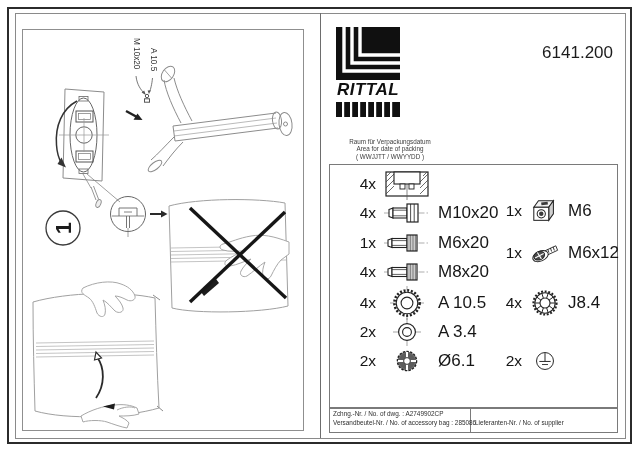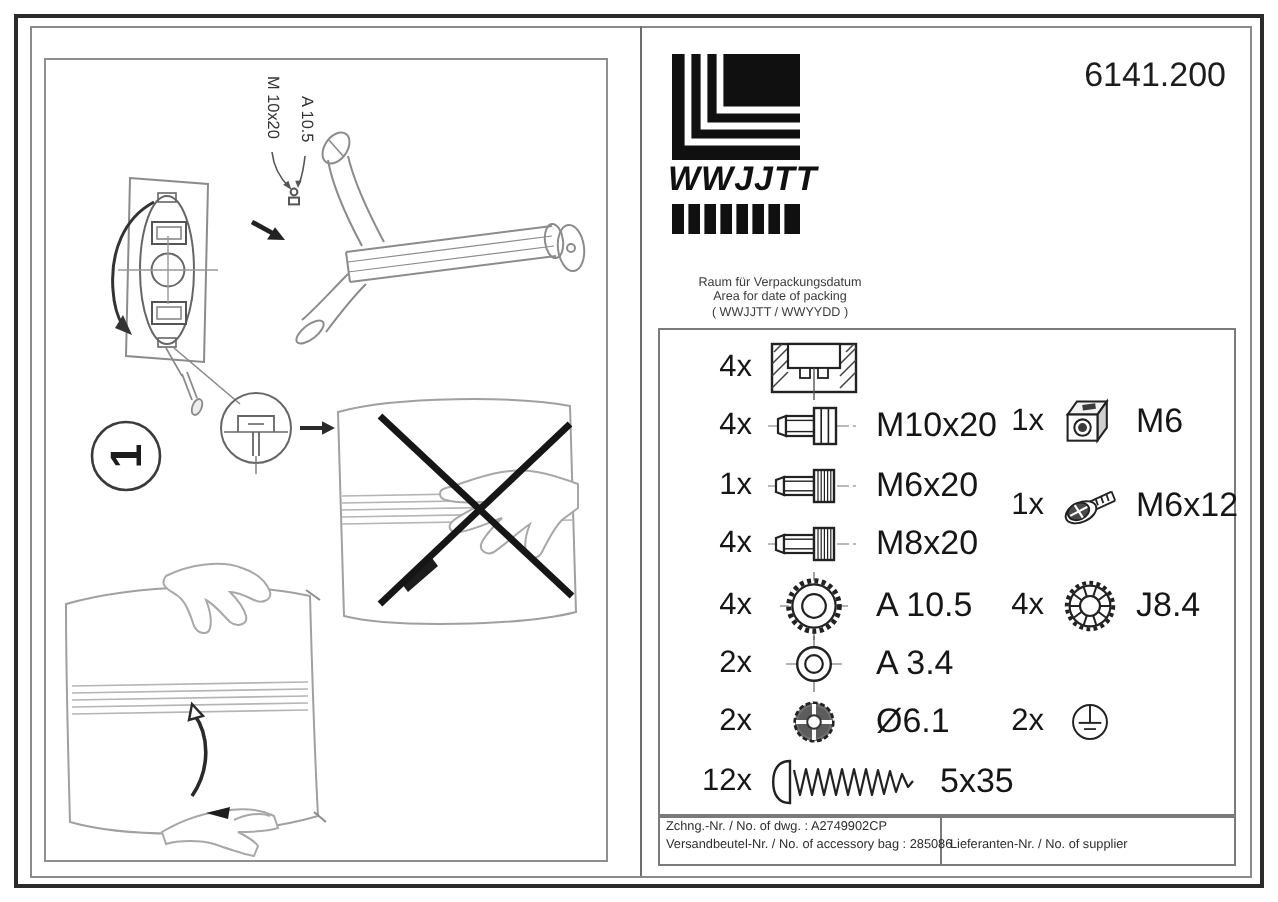--- a/index.html
+++ b/index.html
@@ -12,21 +12,21 @@
   
   .diagram-panel{left:22px;top:29px;width:280px;height:400px;border:1px solid #8f8f8f;background:#fff;}
   
   .logo-wrap{left:336px;top:27px;width:64px;}
   .logo-rule{left:336px;top:78px;width:64px;height:2px;background:#101010;}
   .logo-word{left:334px;top:80px;width:68px;text-align:center;font-style:italic;font-weight:bold;font-size:17px;letter-spacing:.5px;color:#101010;font-family:"Liberation Sans",sans-serif;}
   .logo-bar{left:336px;top:102px;}
   
   .cp-block{right:26px;top:26px;text-align:right;}
   .cp-title{font-size:29px;line-height:30px;color:#1c1c1c;}
-  .cp-number{font-size:17px;line-height:18px;margin-top:3px;color:#1c1c1c;}
+  .cp-number{font-size:17px;line-height:18px;margin-top:18px;color:#1c1c1c;}
   
   .packing-note{left:330px;top:138px;width:120px;text-align:center;font-size:6.3px;line-height:7.4px;color:#3c3c3c;}
   
   .parts-box{left:329px;top:164px;width:287px;height:243px;border:1px solid #7a7a7a;}
   .parts-col{position:absolute;top:0;bottom:0;}
   .col-left{left:6px;right:0;}
   .col-right{left:166px;right:0;}
   .part-row{position:absolute;left:0;display:flex;align-items:center;height:32px;}
   .col-left .part-row:nth-child(1){top:3px;}
   .col-left .part-row:nth-child(2){top:32px;}
@@ -315,21 +315,21 @@
   <svg width="64" height="52" viewBox="0 0 64 52">
     <rect width="64" height="52" fill="#101010"></rect>
     <g stroke="#fff" stroke-width="3.4" fill="none">
       <path d="M 8,0 L 8,44 L 64,44"></path>
       <path d="M 16,0 L 16,36 L 64,36"></path>
       <path d="M 24,0 L 24,28 L 64,28"></path>
     </g>
   </svg>
 </div>
 <div class="abs logo-rule"></div>
-<div class="abs logo-word">WWJJTT</div>
+<div class="abs logo-word">RITTAL</div>
 <div class="abs logo-bar">
   <svg width="64" height="15" viewBox="0 0 64 15">
     <rect width="64" height="15" fill="#101010"></rect>
     <g fill="#fff">
       <rect x="6" width="2.2" height="15"></rect>
         <rect x="14" width="2.2" height="15"></rect>
       <rect x="22" width="2.2" height="15"></rect>
         <rect x="30" width="2.2" height="15"></rect>
       <rect x="38" width="2.2" height="15"></rect>
         <rect x="46" width="2.2" height="15"></rect>
@@ -406,29 +406,20 @@
       </div>
       <div class="part-row">
         <span class="qty">2x</span>
         <span class="icon-wrap">
           <svg width="34" height="34">
             <use href="#sym-dark-washer"></use>
           </svg>
         </span>
         <span class="plabel">Ø6.1</span>
       </div>
-      <div class="part-row">
-        <span class="qty">12x</span>
-        <span class="icon-wrap wide">
-          <svg width="80" height="34">
-            <use href="#sym-tapping-screw"></use>
-          </svg>
-        </span>
-        <span class="plabel">5x35</span>
-      </div>
     </div>
   <div id="parts-right" class="parts-col col-right">
       <div class="part-row">
         <span class="qty">1x</span>
         <span class="icon-wrap">
           <svg width="32" height="28">
             <use href="#sym-cage-nut"></use>
           </svg>
         </span>
         <span class="plabel">M6</span>

